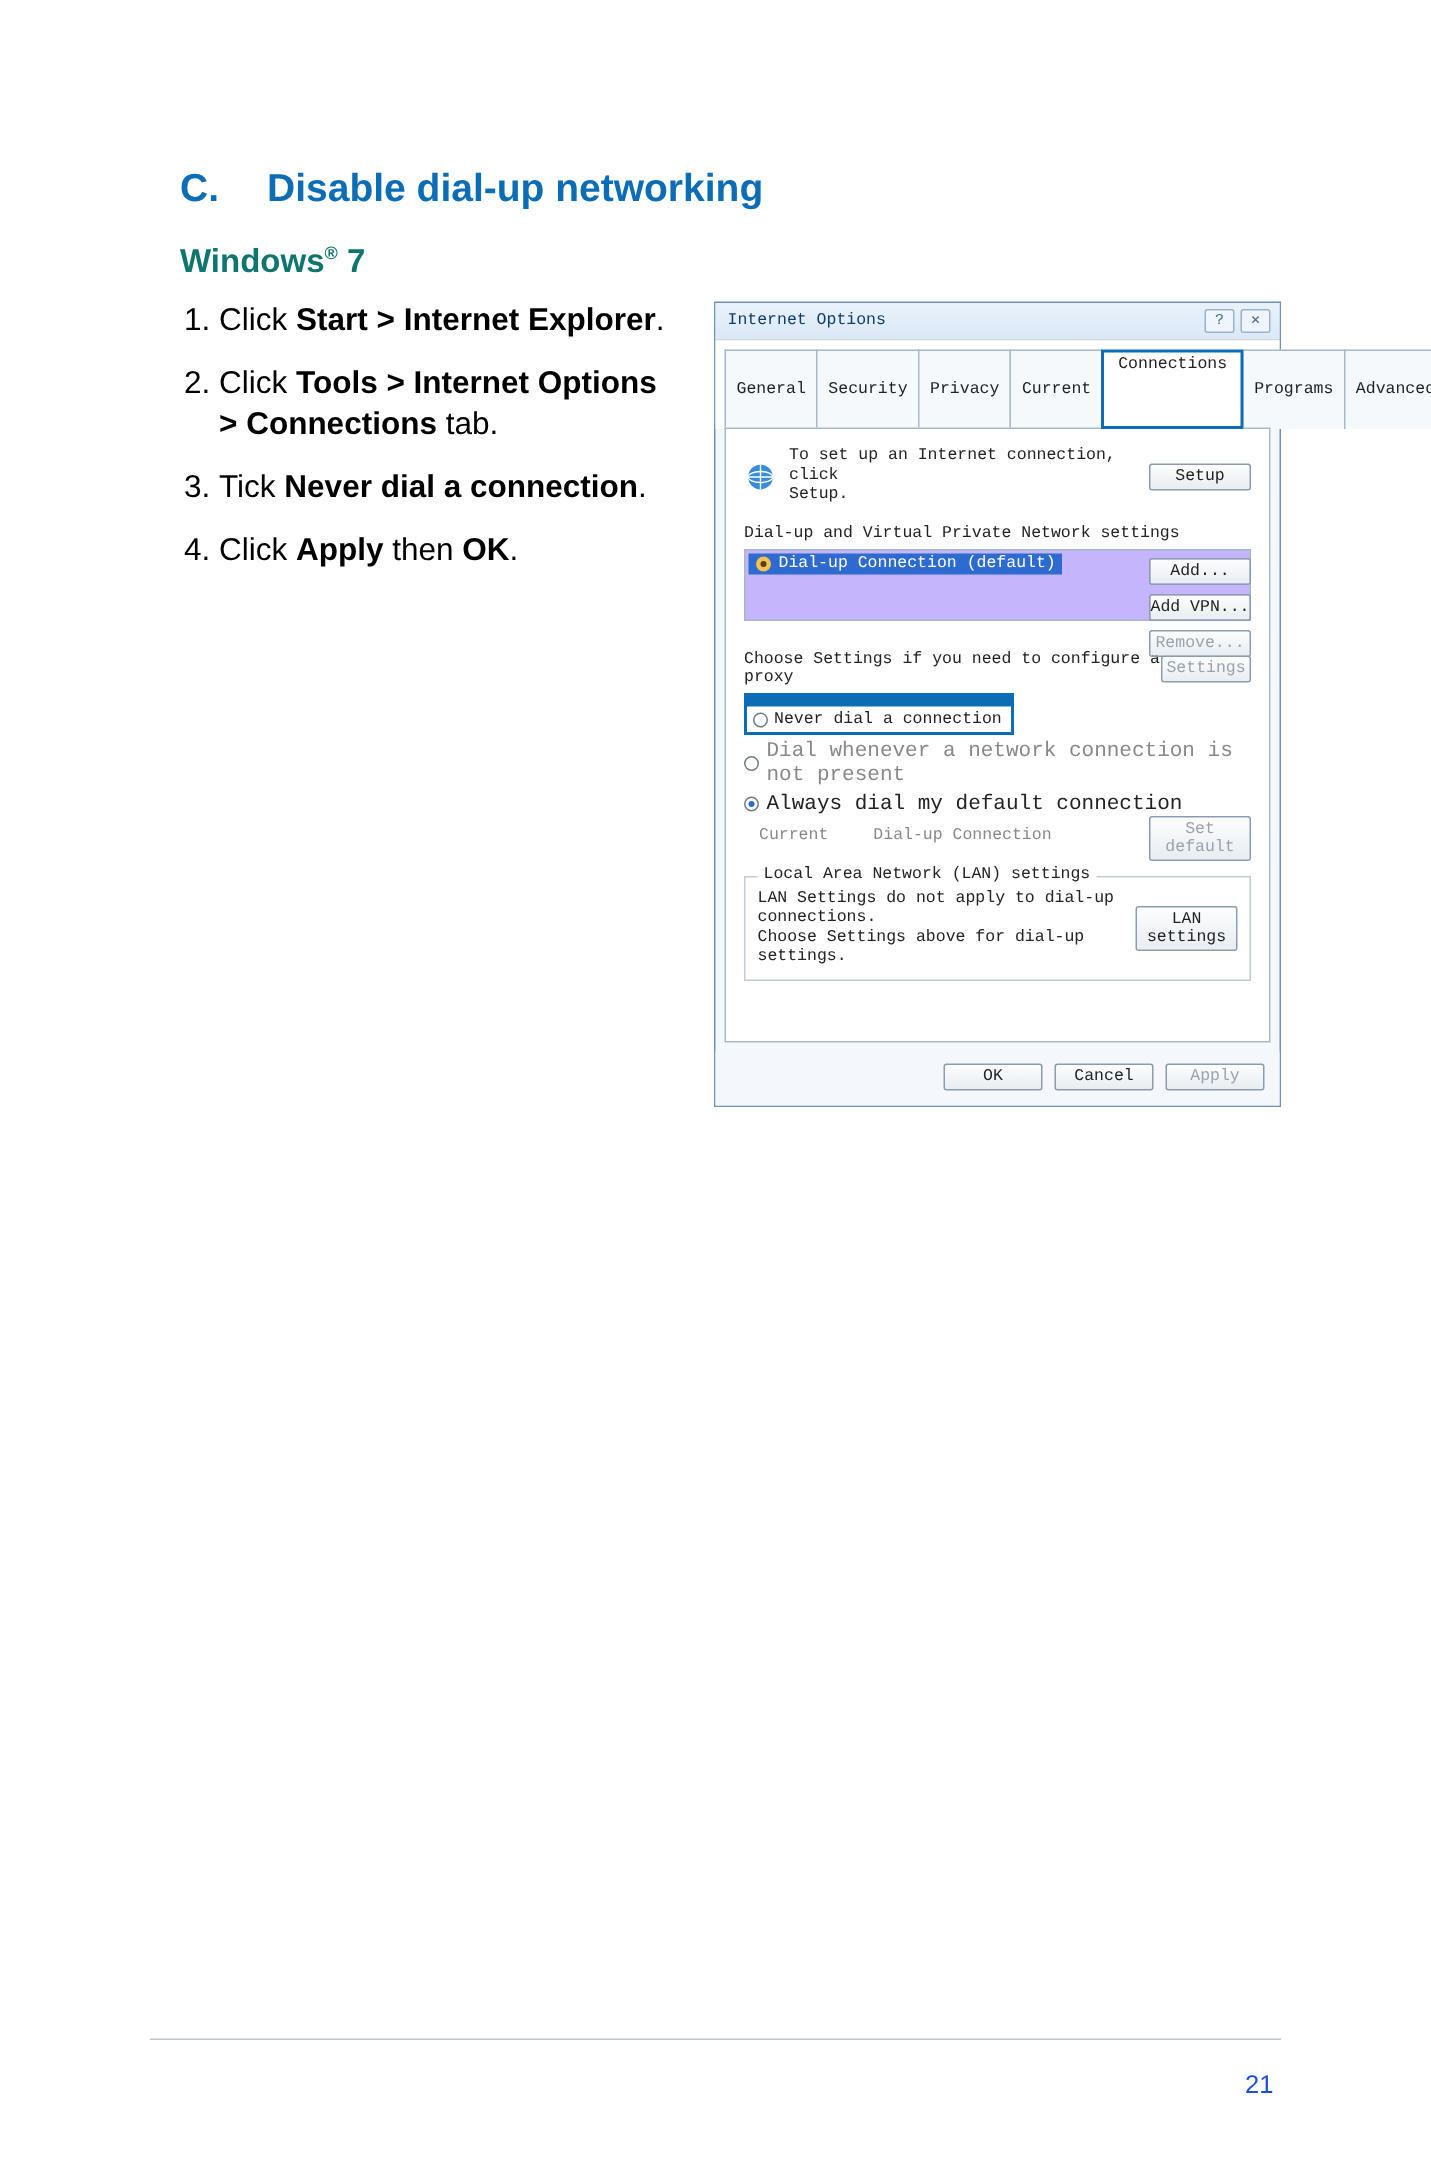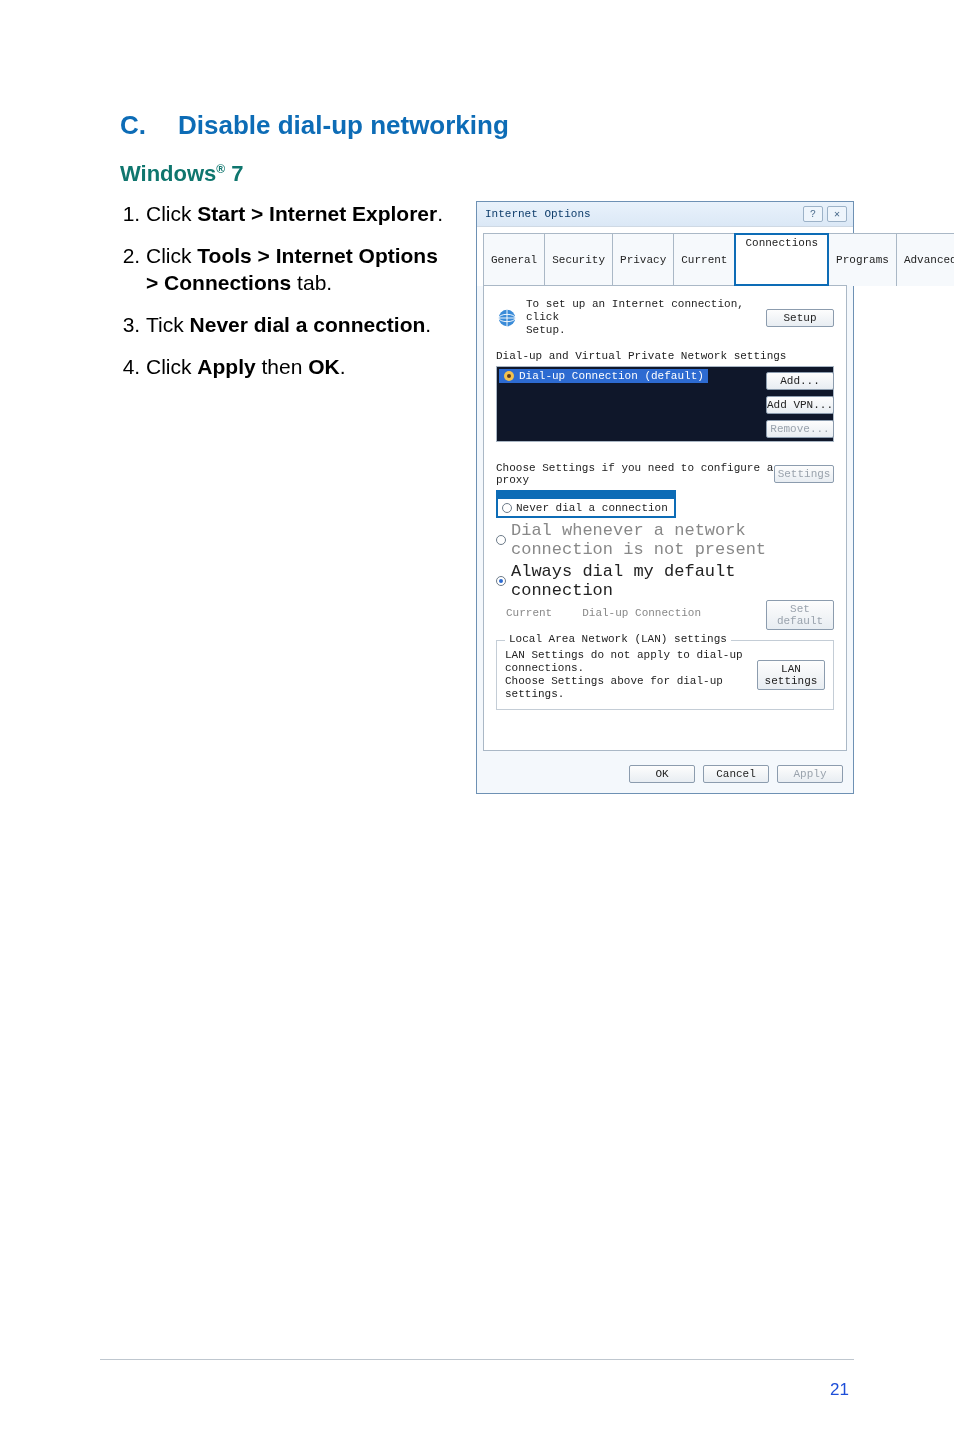--- a/index.html
+++ b/index.html
@@ -123,22 +123,22 @@
     font-size: 11px;
     padding: 2px 0;
     width: 68px;
     text-align: center;
     border-radius: 2px;
   }
   .dlgbtn.disabled { color: #9aa3ad; }
   .field-label { font-size: 11px; margin-bottom: 4px; }
   .listbox {
     border: 1px solid #a9b6c4;
-    height: 76px;
-    background: #0f172a;
+    height: 48px;
+    background: #c4b5fd;
     margin-bottom: 4px;
     padding: 2px;
   }
   .listitem {
     display: flex;
     align-items: center;
     gap: 4px;
     background: #2d6bd1;
     color: #fff;
     padding: 1px 4px;
@@ -169,21 +169,21 @@
     margin-top: 4px;
   }
   .radio-dot {
     width: 10px; height: 10px; border: 1px solid #6d7b89; border-radius: 50%;
     background: #fff; display: inline-block; flex-shrink: 0;
   }
   .radio-dot.filled::after {
     content: ""; display: block; width: 4px; height: 4px; border-radius: 50%;
     background: #2d6bd1; margin: 2px auto;
   }
-  .radio-row { display: flex; align-items: center; gap: 5px; font-size: 17px; margin-top: 3px; color: #888; }
+  .radio-row { display: flex; align-items: center; gap: 5px; font-size: 14px; margin-top: 3px; color: #888; }
   .radio-row.enabled { color: #222; }
   .current-row { display: flex; gap: 30px; font-size: 11px; margin: 6px 17px 10px 10px; color: #888; }
   .groupbox {
     border: 1px solid #c4cdd6;
     padding: 8px 8px 8px 8px;
     margin-top: 10px;
     position: relative;
   }
   .groupbox .legend {
     position: absolute;

